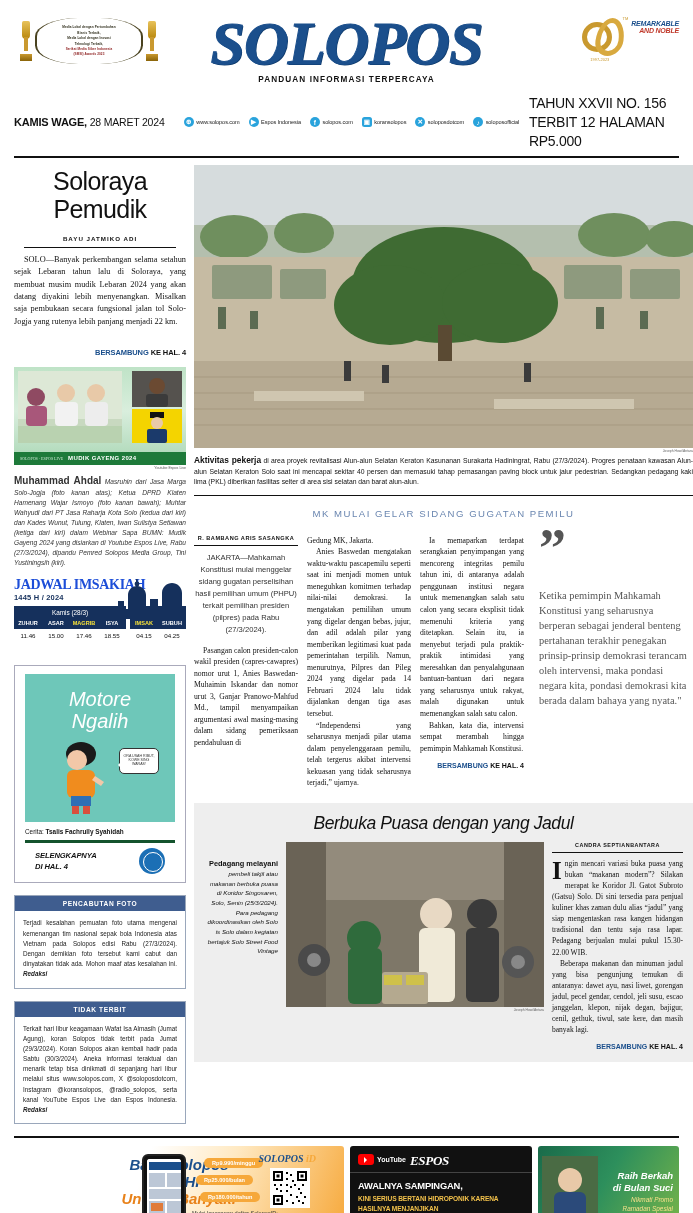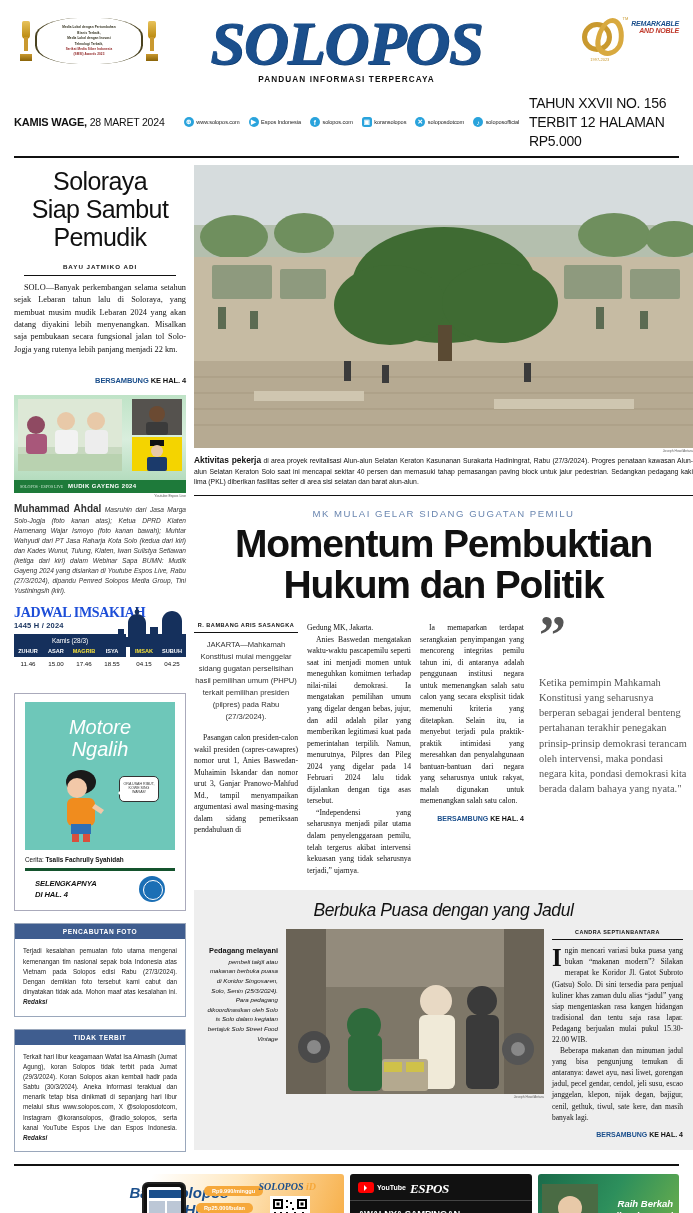--- a/index.html
+++ b/index.html
@@ -290,21 +290,20 @@
 
   <div class="rule-thick"></div>
 
   <div class="grid">
 
     <div class="col-left">
 
       <div>
         <div class="lead-title">
           <div>Soloraya</div>
-          <div>Siap Sambut</div>
           <div>Pemudik</div>
         </div>
         <div class="byline">BAYU JATMIKO ADI</div>
         <div class="hr-thin"></div>
         <div class="body-s">SOLO—Banyak perkembangan selama setahun sejak Lebaran tahun lalu di Soloraya, yang membuat musim mudik Lebaran 2024 yang akan datang diyakini lebih menyenangkan. Misalkan saja pembukaan secara fungsional jalan tol Solo-Jogja yang rutenya lebih panjang menjadi 22 km.</div>
         <div class="cont">
           <b1 style="color:#1b4f8c">BERSAMBUNG</b1><span> KE HAL. 4</span>
         </div>
       </div>
 
@@ -492,24 +491,20 @@
         </svg>
       </div>
       <div class="credit-top">Joseph Howi/Antara</div>
 
       <div class="photo-cap">
         <b>Aktivitas pekerja</b><span> di area proyek revitalisasi Alun-alun Selatan Keraton Kasunanan Surakarta Hadiningrat, Rabu (27/3/2024). Progres penataan kawasan Alun-alun Selatan Keraton Solo saat ini mencapai sekitar 40 persen dan memasuki tahap pemasangan paving block untuk jalur pedestrian. Sedangkan pedagang kaki lima (PKL) diberikan fasilitas selter di area sisi selatan dan barat alun-alun.</span>
       </div>
       <div class="rule-m"></div>
 
       <div class="kicker">MK MULAI GELAR SIDANG GUGATAN PEMILU</div>
-      <div class="head-main">
-        <div>Momentum Pembuktian</div>
-        <div>Hukum dan Politik</div>
-      </div>
 
       <div class="art-grid">
         <div class="ac">
           <div class="byline2">R. BAMBANG ARIS SASANGKA</div>
           <div class="hr2"></div>
           <div class="lede">JAKARTA—Mahkamah Konstitusi mulai menggelar sidang gugatan perselisihan hasil pemilihan umum (PHPU) terkait pemilihan presiden (pilpres) pada Rabu (27/3/2024).</div>
           <div class="bodytext" style="margin-top:9px;">
             <p>Pasangan calon presiden-calon wakil presiden (capres-cawapres) nomor urut 1, Anies Baswedan-Muhaimin Iskandar dan nomor urut 3, Ganjar Pranowo-Mahfud Md., tampil menyampaikan argumentasi awal masing-masing dalam sidang pemeriksaan pendahuluan di</p>
           </div>
         </div>
@@ -518,20 +513,21 @@
           <div class="bodytext">
             <p style="text-indent:0">Gedung MK, Jakarta.</p>
             <p>Anies Baswedan mengatakan waktu-waktu pascapemilu seperti saat ini menjadi momen untuk meneguhkan komitmen terhadap nilai-nilai demokrasi. Ia mengatakan pemilihan umum yang digelar dengan bebas, jujur, dan adil adalah pilar yang memberikan legitimasi kuat pada pemerintahan terpilih. Namun, menurutnya, Pilpres dan Pileg 2024 yang digelar pada 14 Februari 2024 lalu tidak dijalankan dengan tiga asas tersebut.</p>
             <p>“Independensi yang seharusnya menjadi pilar utama dalam penyelenggaraan pemilu, telah tergerus akibat intervensi kekuasan yang tidak seharusnya terjadi,” ujarnya.</p>
           </div>
         </div>
 
         <div class="ac">
           <div class="bodytext">
             <p>Ia memaparkan terdapat serangkaian penyimpangan yang mencoreng integritas pemilu tahun ini, di antaranya adalah penggunaan institusi negara untuk memenangkan salah satu calon yang secara eksplisit tidak memenuhi kriteria yang ditetapkan. Selain itu, ia menyebut terjadi pula praktik-praktik intimidasi yang meresahkan dan penyalahgunaan bantuan-bantuan dari negara yang seharusnya untuk rakyat, malah digunakan untuk memenangkan salah satu calon.</p>
+            <p>Bahkan, kata dia, intervensi sempat merambah hingga pemimpin Mahkamah Konstitusi.</p>
           </div>
           <div class="cont2">
             <span style="color:#1b4f8c">BERSAMBUNG</span><span> KE HAL. 4</span>
           </div>
         </div>
 
         <div class="ac-wide">
           <div class="quote-mark">”</div>
           <div class="quote-txt">Ketika pemimpin Mahkamah Konstitusi yang seharusnya berperan sebagai jenderal benteng pertahanan terakhir penegakan prinsip-prinsip demokrasi terancam oleh intervensi, maka pondasi negara kita, pondasi demokrasi kita berada dalam bahaya yang nyata."</div>
         </div>

